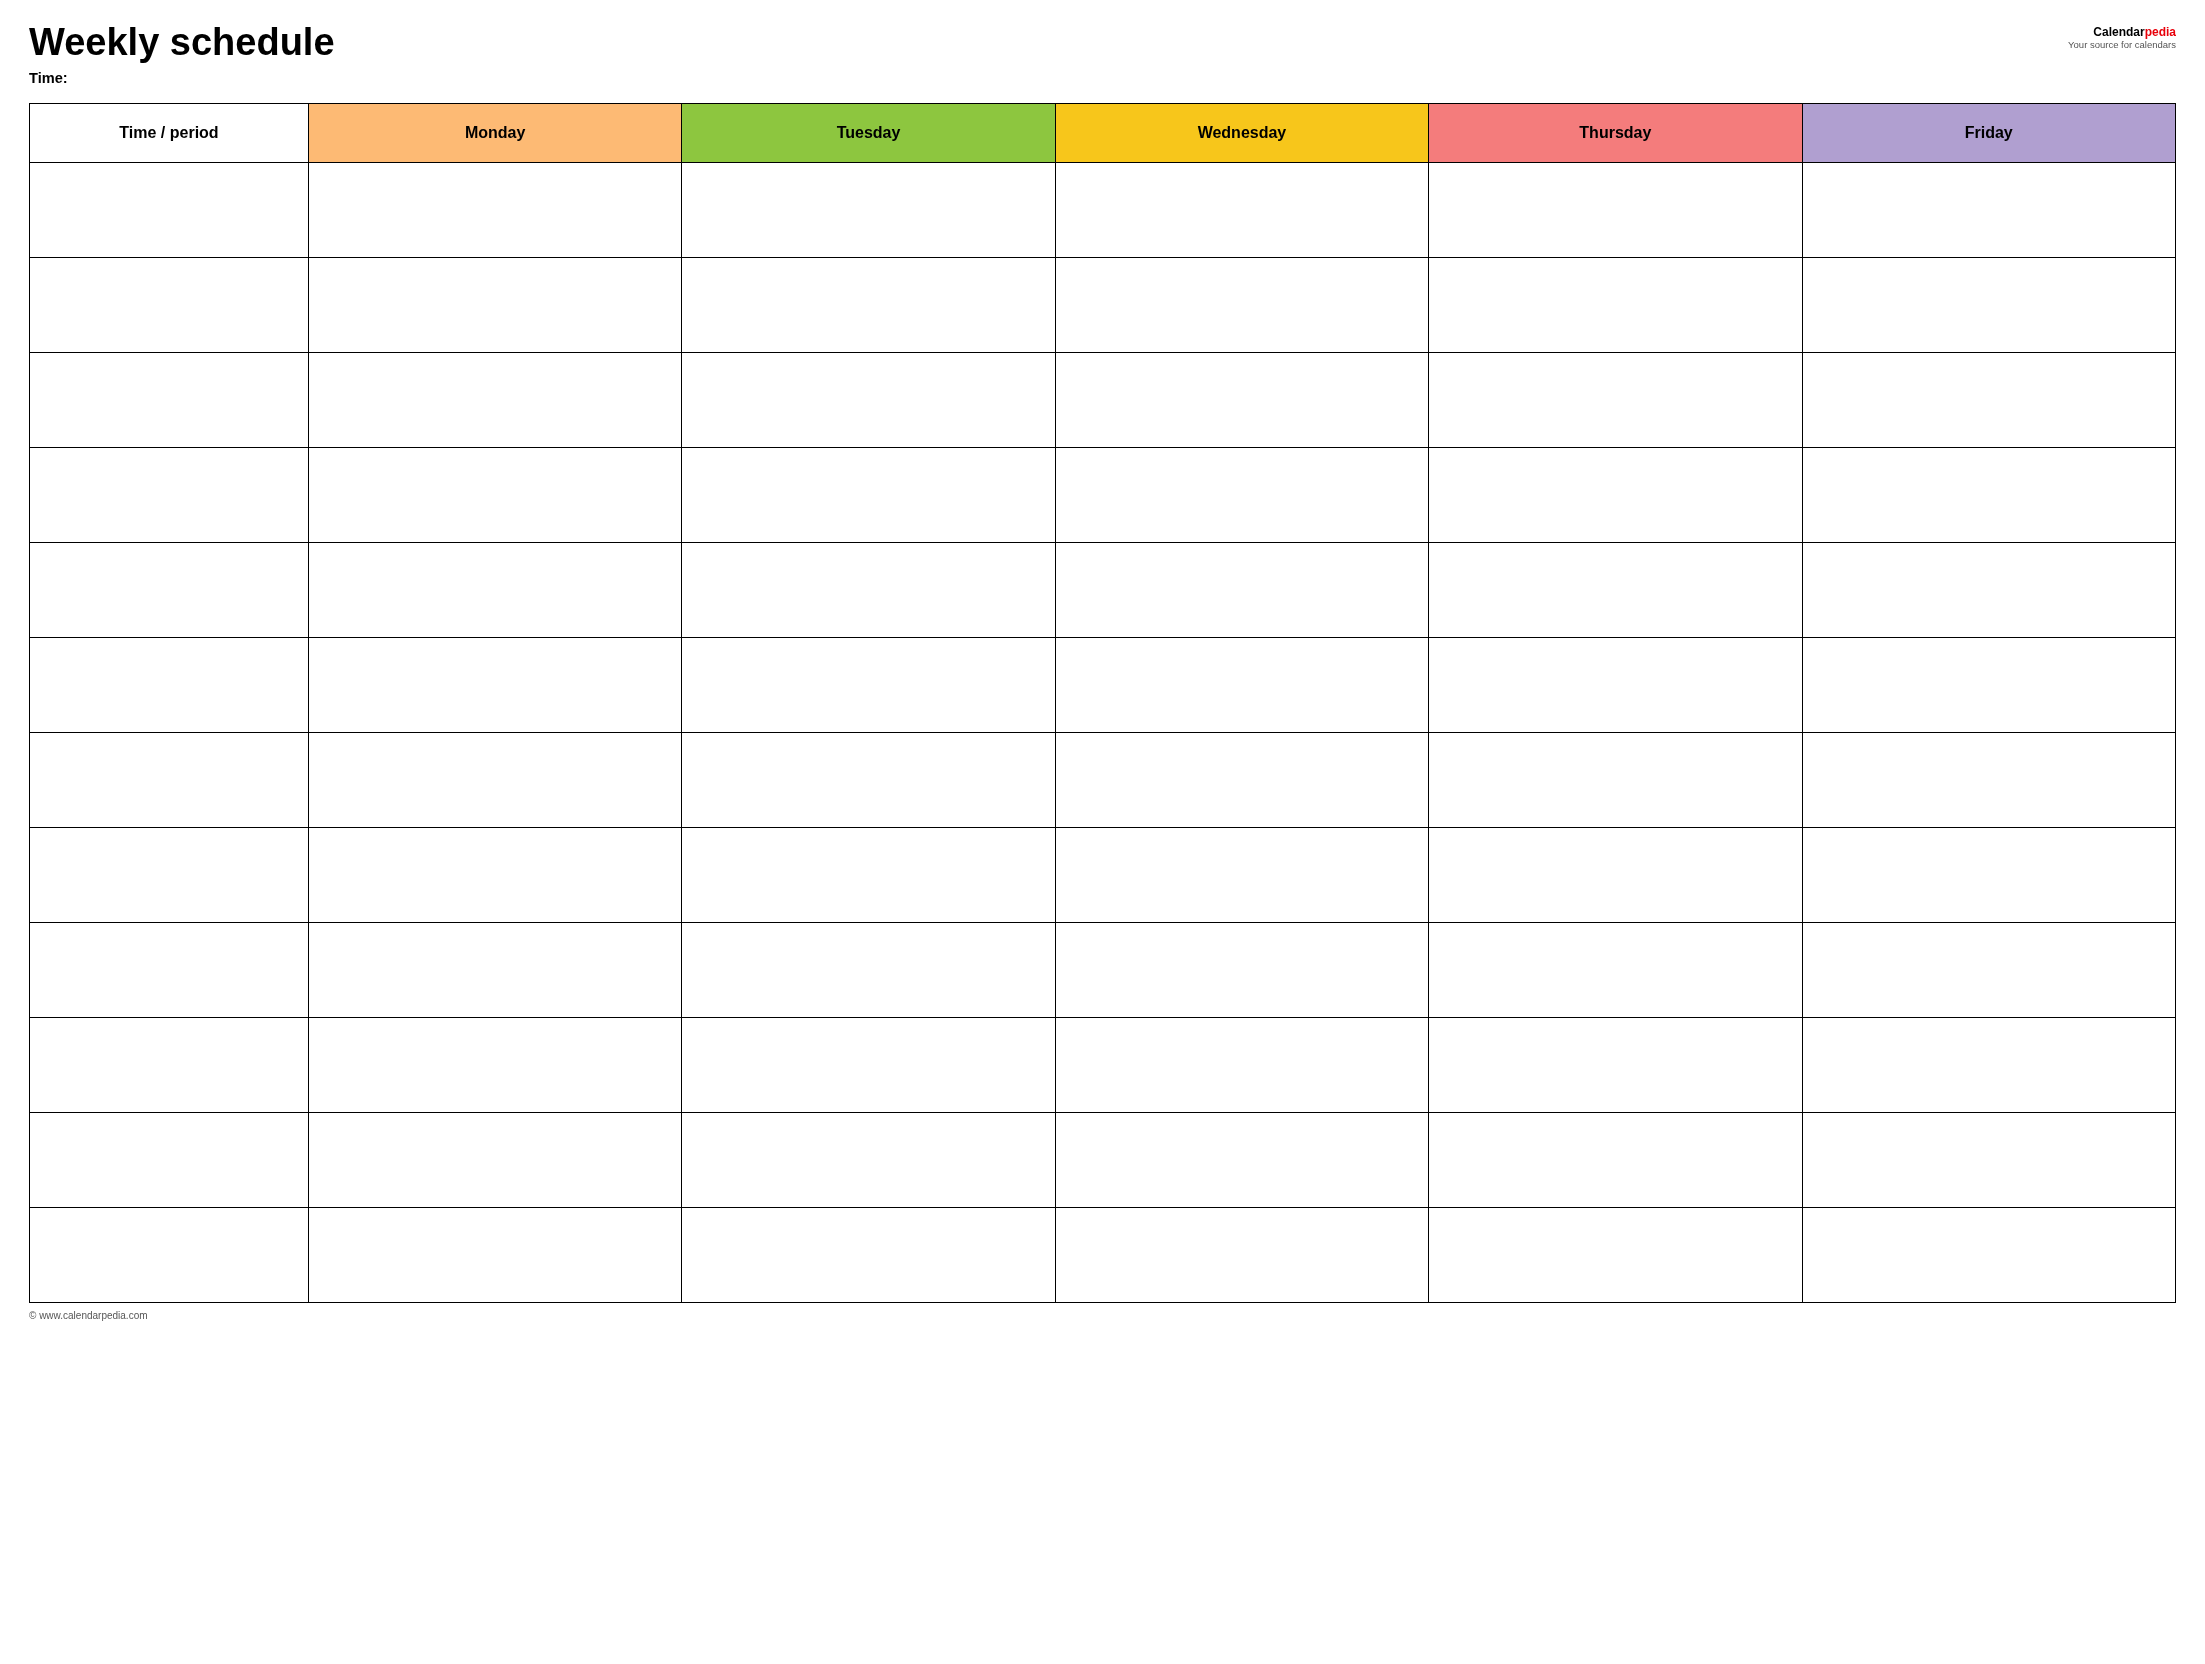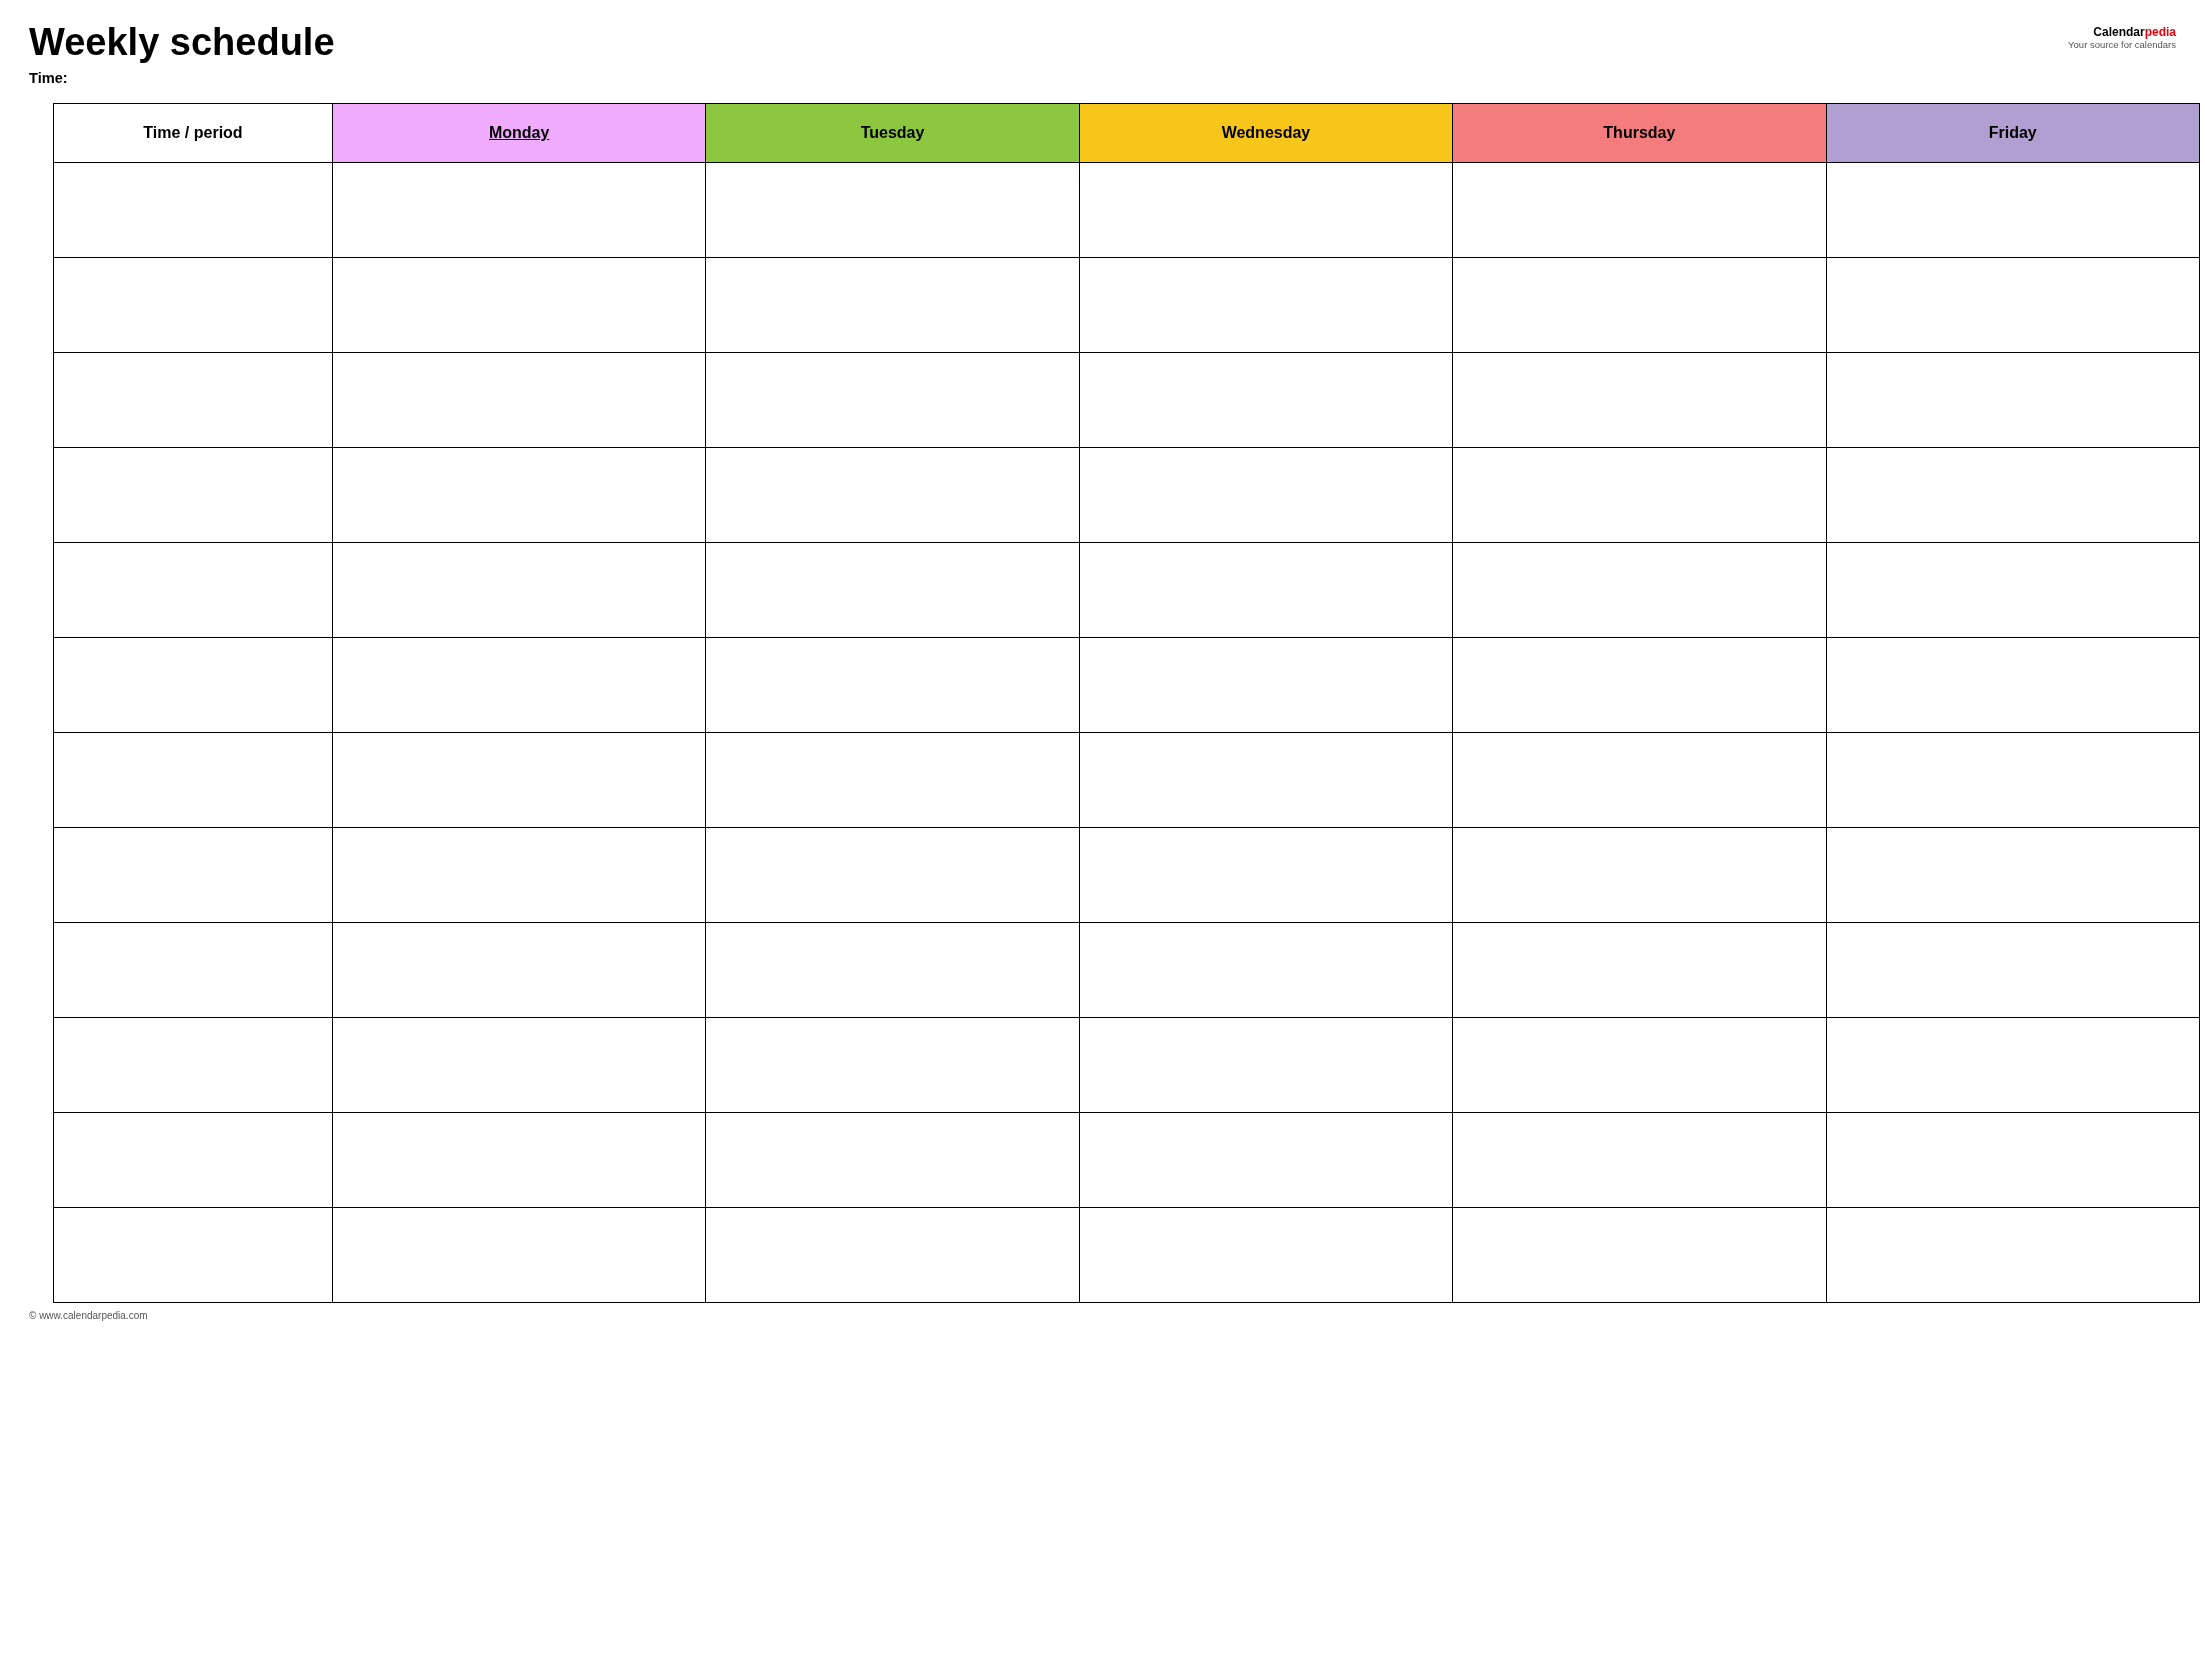--- a/index.html
+++ b/index.html
@@ -62,21 +62,20 @@
       font-size: 9.5px;
       color: #555555;
       margin-top: 1.5px;
     }
 
     .schedule-table {
       width: 100%;
       border-collapse: collapse;
       margin-top: 14.6px;
       border: 1.5px solid #000000;
-      margin-left: 24px;
     }
 
     .schedule-table th,
     .schedule-table td {
       border: 0.7px solid #000000;
       padding: 0;
       height: 95px;
     }
 
     .schedule-table thead th {
@@ -88,22 +87,21 @@
     }
 
     .col-time {
       width: 13%;
       background: #ffffff;
       border: 0.7px solid #000000;
     }
 
     .col-monday {
       width: 17.4%;
-      background: #f0abfc;
-      text-decoration: underline;
+      background: #fdba74;
     }
 
     .col-tuesday {
       width: 17.4%;
       background: #8dc63f;
     }
 
     .col-wednesday {
       width: 17.4%;
       background: #f7c61b;

